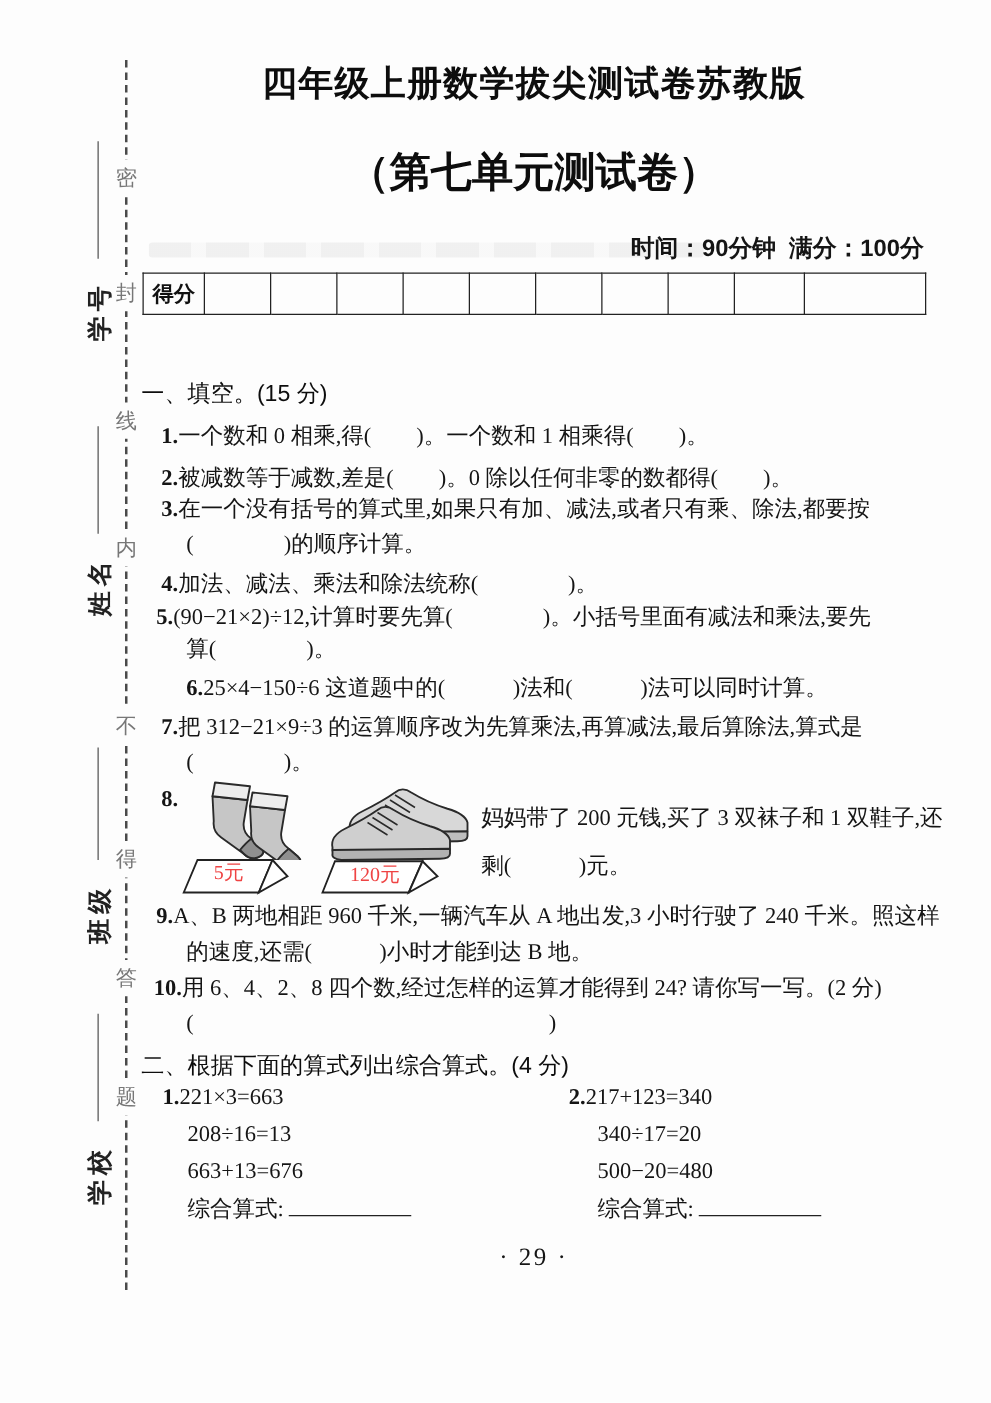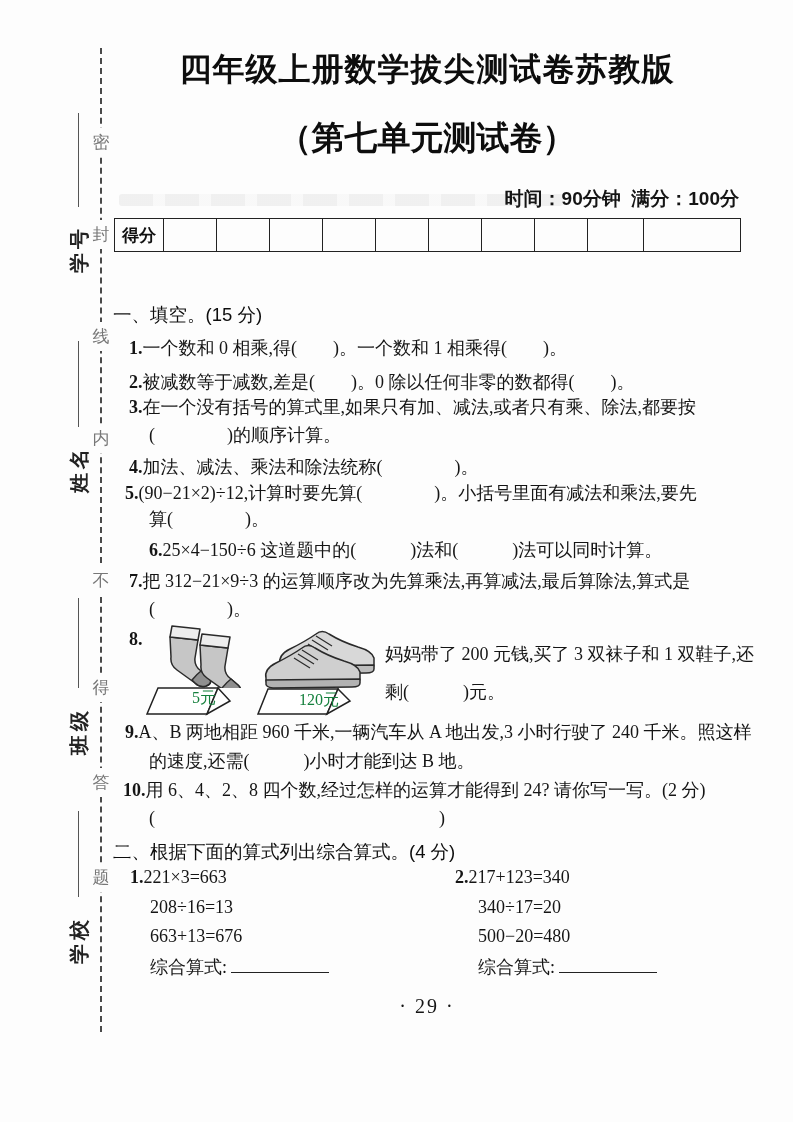--- a/index.html
+++ b/index.html
@@ -27,21 +27,21 @@
     position:absolute; width:84px; height:24px; left:-26px;
     font-size:20px; font-weight:bold; letter-spacing:4px; text-align:center;
     font-family:"Liberation Sans", sans-serif; color:#222;
     transform:rotate(-90deg);
   }
   
   .main { position:absolute; left:113px; top:0; width:628px; height:1122px; }
   .title {
     position:absolute; top:48px; left:0; width:100%; text-align:center;
     font-family:"Liberation Sans", sans-serif; font-weight:bold;
-    font-size:32px; letter-spacing:1px; color:#0d0d0d; white-space:nowrap;
+    font-size:28px; letter-spacing:1px; color:#0d0d0d; white-space:nowrap;
   }
   .subtitle {
     position:absolute; top:116px; left:0; width:100%; text-align:center;
     font-family:"Liberation Sans", sans-serif; font-weight:bold;
     font-size:33px; color:#0d0d0d; white-space:nowrap;
   }
   .meta {
     position:absolute; top:186px; right:2px; text-align:right;
     font-family:"Liberation Sans", sans-serif; font-weight:bold; font-size:19px;
     white-space:pre;
@@ -68,22 +68,22 @@
     font-weight:normal; font-size:18.5px; color:#0d0d0d;
   }
   .wide-parens { display:flex; justify-content:space-between; width:296px; }
   .blank-line {
     display:inline-block; width:98px; height:1em;
     border-bottom:1.2px solid #222; margin-left:4px; vertical-align:baseline;
   }
   .img-block { position:absolute; }
   .price-tag { position:absolute; }
   .price-tag .tag-text {
-    position:absolute; top:4px; left:6px; right:18px; text-align:right;
-    font-size:16px; font-family:"Liberation Serif", serif; color:#15803d;
+    position:absolute; top:4px; left:6px; right:18px; text-align:center;
+    font-size:16px; font-family:"Liberation Serif", serif; color:#ef4444;
   }
   .page-num {
     position:absolute; top:995px; left:0; width:100%; text-align:center;
     font-size:20px; letter-spacing:2px;
   }
 </style>
 </head>
 <body>
 
 <div class="page">

